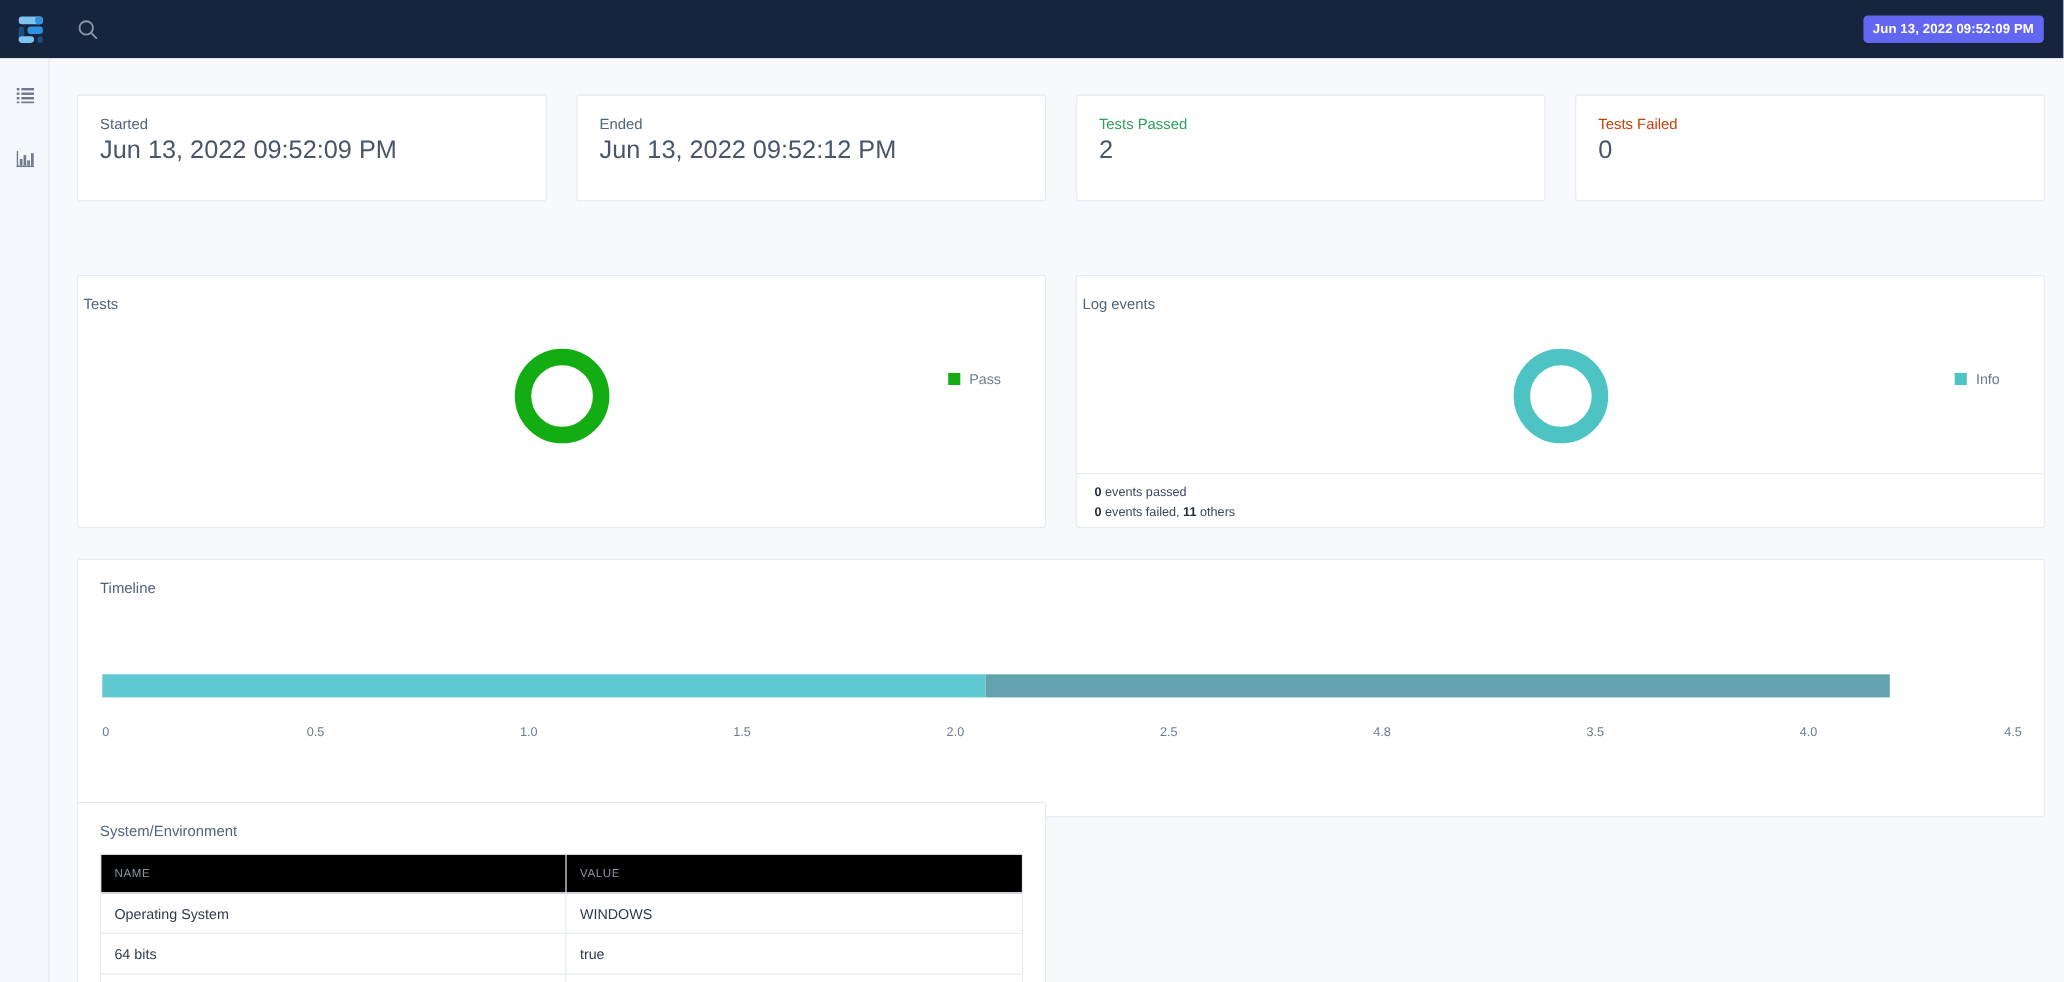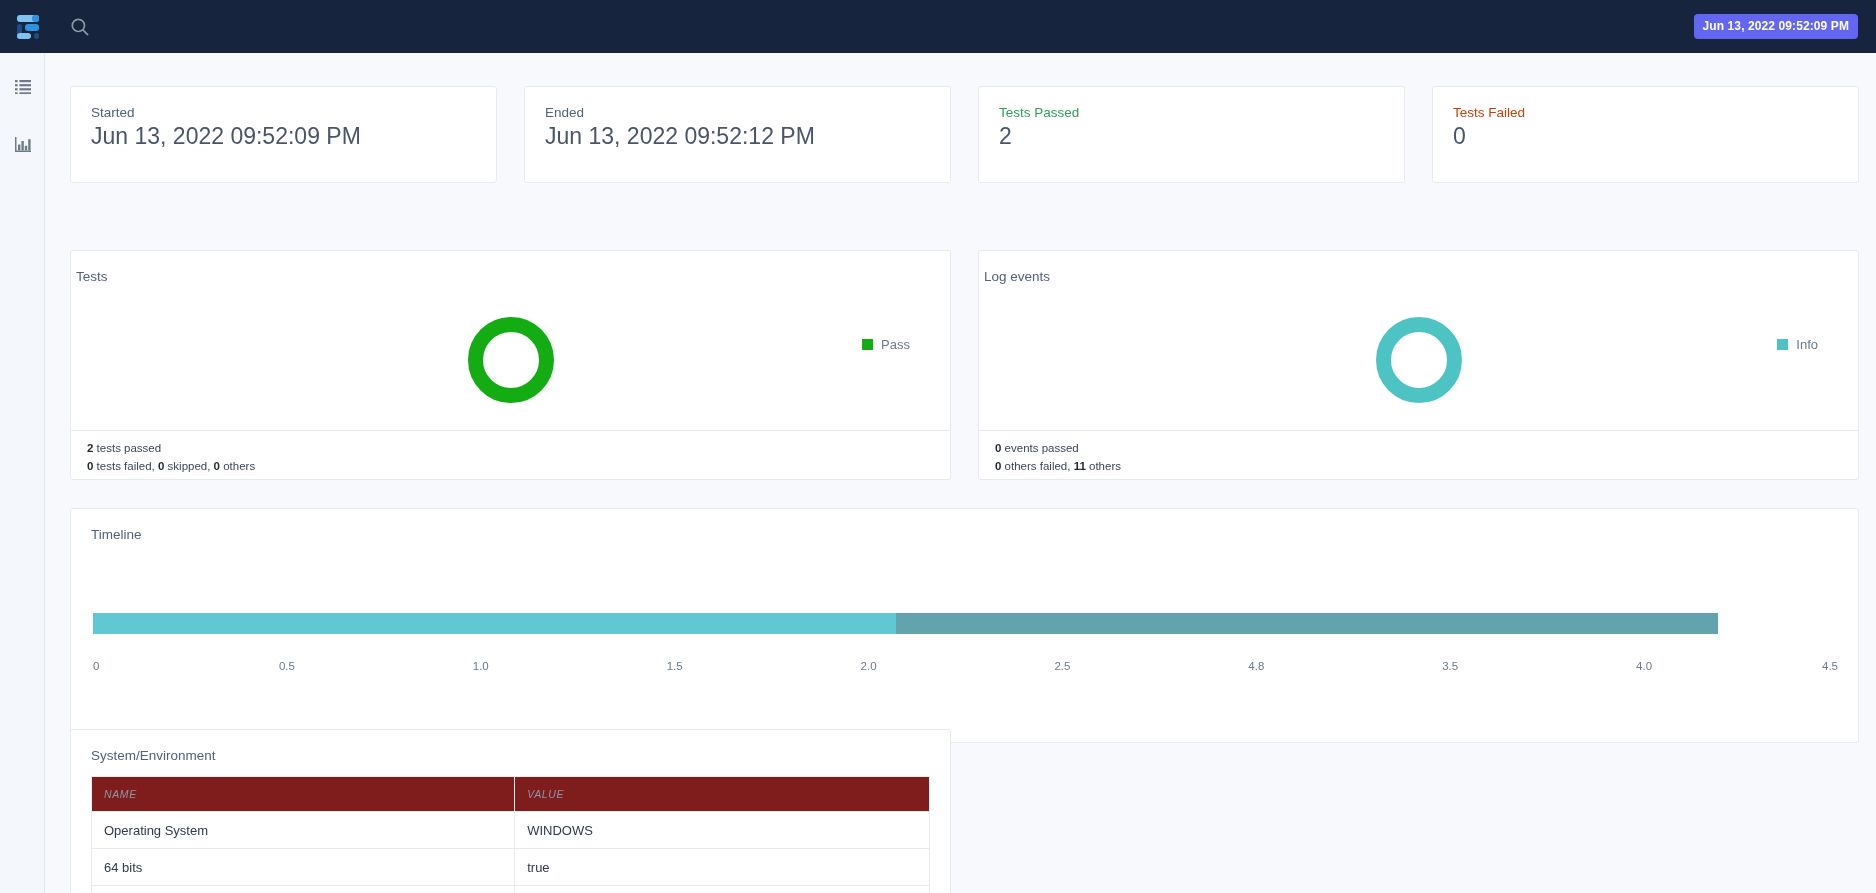--- a/index.html
+++ b/index.html
@@ -131,25 +131,24 @@
     border-collapse: collapse; width: calc(100% - 40px);
     table-layout: fixed;
   }
   .env-table th, .env-table td {
     border: 1px solid #e6ebf1;
     text-align: left;
     padding: 10px 12px;
     font-weight: normal;
   }
   .env-table thead th {
-    background: #7f1d1d;
+    background: #000000;
     font-size: 10.5px; color: #8c97a8;
     letter-spacing: 0.6px; text-transform: uppercase;
     padding: 11px 12px;
-    font-style: italic;
   }
   .env-table tbody td {
     font-size: 13px; color: #2f3a4a; height: 37px;
   }
   .env-table col.c1 { width: 50.5%; }
 </style>
 </head>
 <body>
 
 <div id="app">
@@ -232,47 +231,39 @@
       <div class="card-title">Tests</div>
       <div class="donut-area">
         <svg class="donut" width="92" height="92" viewBox="0 0 92 92">
           <circle cx="46" cy="46" r="35.5" fill="none" stroke="#13ad13" stroke-width="15"></circle>
         </svg>
       </div>
       <div class="legend">
         <span class="swatch" style="background:#13ad13"></span>
         <span class="lg-label">Pass</span>
       </div>
-      <div class="chart-foot">
-        <div class="line">
-          <b>2</b><span> tests passed</span>
-        </div>
-        <div class="line">
-          <b>0</b><span> tests failed, </span><b>0</b><span> skipped, </span><b>0</b><span> others</span>
-        </div>
-      </div>
     </div>
 
     <div class="card chart-card" id="card-logs">
       <div class="card-title">Log events</div>
       <div class="donut-area">
         <svg class="donut" width="92" height="92" viewBox="0 0 92 92">
           <circle cx="46" cy="46" r="35.5" fill="none" stroke="#4ec3c3" stroke-width="15"></circle>
         </svg>
       </div>
       <div class="legend">
         <span class="swatch" style="background:#4ec3c3"></span>
         <span class="lg-label">Info</span>
       </div>
       <div class="chart-foot">
         <div class="line">
           <b>0</b><span> events passed</span>
         </div>
         <div class="line">
-          <b>0</b><span> others failed, </span><b>11</b><span> others</span>
+          <b>0</b><span> events failed, </span><b>11</b><span> others</span>
         </div>
       </div>
     </div>
 
     <div class="card" id="card-timeline">
       <div class="card-title">Timeline</div>
       <div class="tl-plot">
         <div class="tl-bar" id="tl-bar" style="left: 0%; width: 100%;">
             <div class="tl-seg" style="left: 0%; width: 46%; background: rgb(95, 200, 210);"></div>
             <div class="tl-seg" style="left: 46%; width: 47.1111%; background: rgb(99, 163, 173);"></div>

